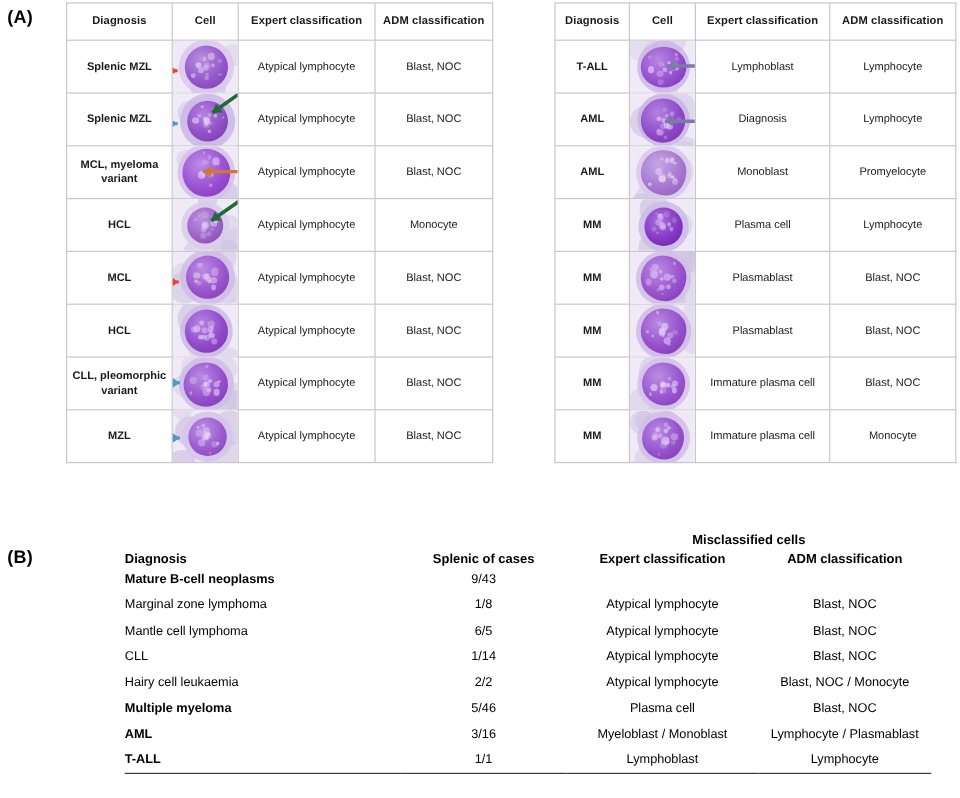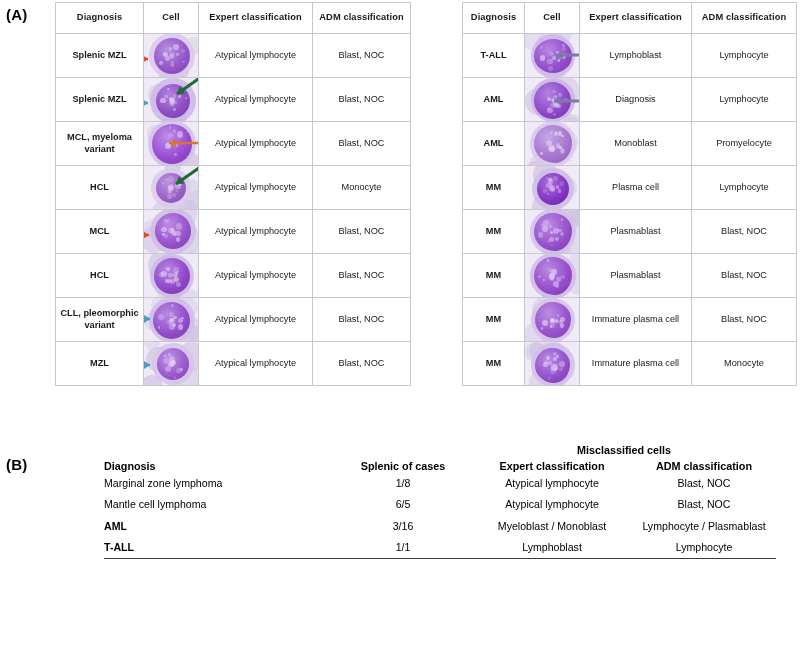--- a/index.html
+++ b/index.html
@@ -780,32 +780,56 @@
     </tr>
     <tr>
       <td class="b-head-left">Diagnosis</td>
       <td class="b-head-center">Splenic of cases</td>
       <td class="b-head-center">Expert classification</td>
       <td class="b-head-center">ADM classification</td>
     </tr>
   </thead>
   <tbody id="b-body">
       <tr>
+        <td class="b-dx-cell rule-thick-top b-dx-main">Mature B-cell neoplasms</td>
+        <td class="b-num rule-thick-top">9/43</td>
+        <td class="b-exp rule-thick-top"></td>
+        <td class="b-adm rule-thick-top"></td>
+      </tr>
+      <tr>
         <td class="b-dx-cell  b-dx-sub">Marginal zone lymphoma</td>
         <td class="b-num ">1/8</td>
         <td class="b-exp ">Atypical lymphocyte</td>
         <td class="b-adm ">Blast, NOC</td>
       </tr>
       <tr>
         <td class="b-dx-cell  b-dx-sub">Mantle cell lymphoma</td>
         <td class="b-num ">6/5</td>
         <td class="b-exp ">Atypical lymphocyte</td>
         <td class="b-adm ">Blast, NOC</td>
       </tr>
       <tr>
+        <td class="b-dx-cell  b-dx-sub">CLL</td>
+        <td class="b-num ">1/14</td>
+        <td class="b-exp ">Atypical lymphocyte</td>
+        <td class="b-adm ">Blast, NOC</td>
+      </tr>
+      <tr>
+        <td class="b-dx-cell  b-dx-sub">Hairy cell leukaemia</td>
+        <td class="b-num ">2/2</td>
+        <td class="b-exp ">Atypical lymphocyte</td>
+        <td class="b-adm ">Blast, NOC / Monocyte</td>
+      </tr>
+      <tr>
+        <td class="b-dx-cell rule-thin-top b-dx-main">Multiple myeloma</td>
+        <td class="b-num rule-thin-top">5/46</td>
+        <td class="b-exp rule-thin-top">Plasma cell</td>
+        <td class="b-adm rule-thin-top">Blast, NOC</td>
+      </tr>
+      <tr>
         <td class="b-dx-cell rule-thin-top b-dx-main">AML</td>
         <td class="b-num rule-thin-top">3/16</td>
         <td class="b-exp rule-thin-top">Myeloblast / Monoblast</td>
         <td class="b-adm rule-thin-top">Lymphocyte / Plasmablast</td>
       </tr>
       <tr>
         <td class="b-dx-cell rule-thin-top b-dx-main" style="border-bottom: 1.1px solid rgb(58, 58, 58);">T-ALL</td>
         <td class="b-num rule-thin-top" style="border-bottom: 1.1px solid rgb(58, 58, 58);">1/1</td>
         <td class="b-exp rule-thin-top" style="border-bottom: 1.1px solid rgb(58, 58, 58);">Lymphoblast</td>
         <td class="b-adm rule-thin-top" style="border-bottom: 1.1px solid rgb(58, 58, 58);">Lymphocyte</td>

